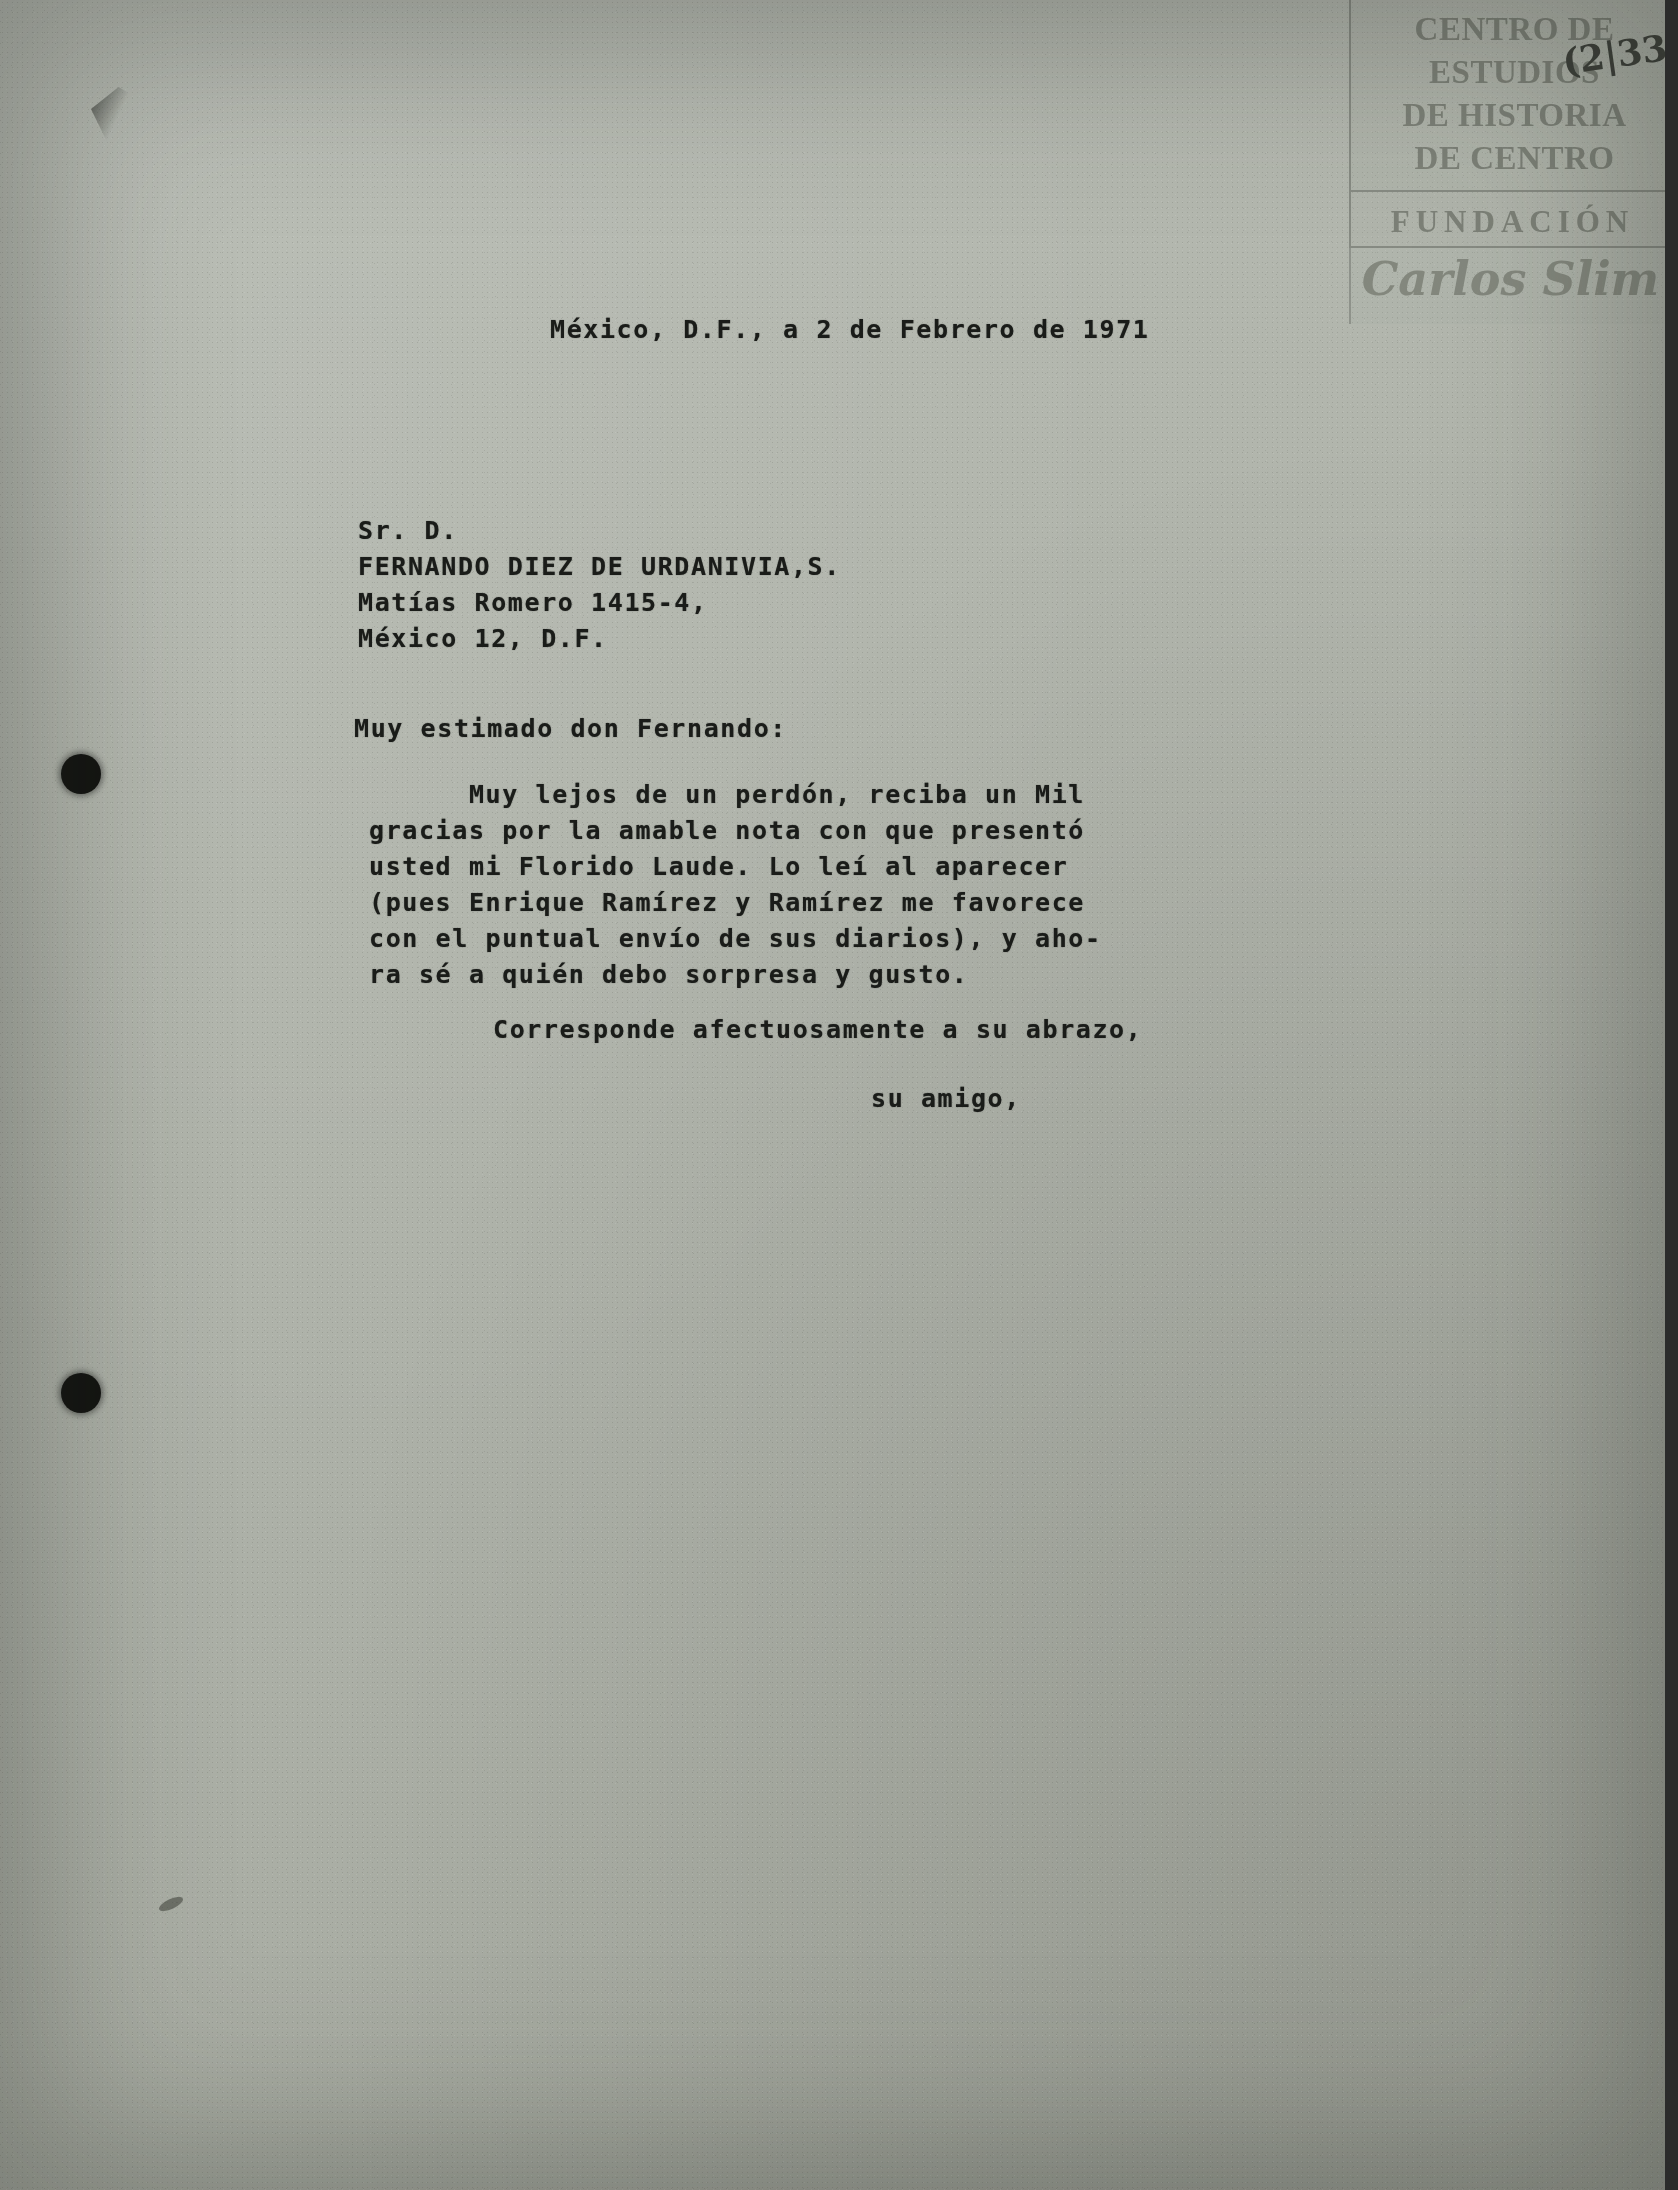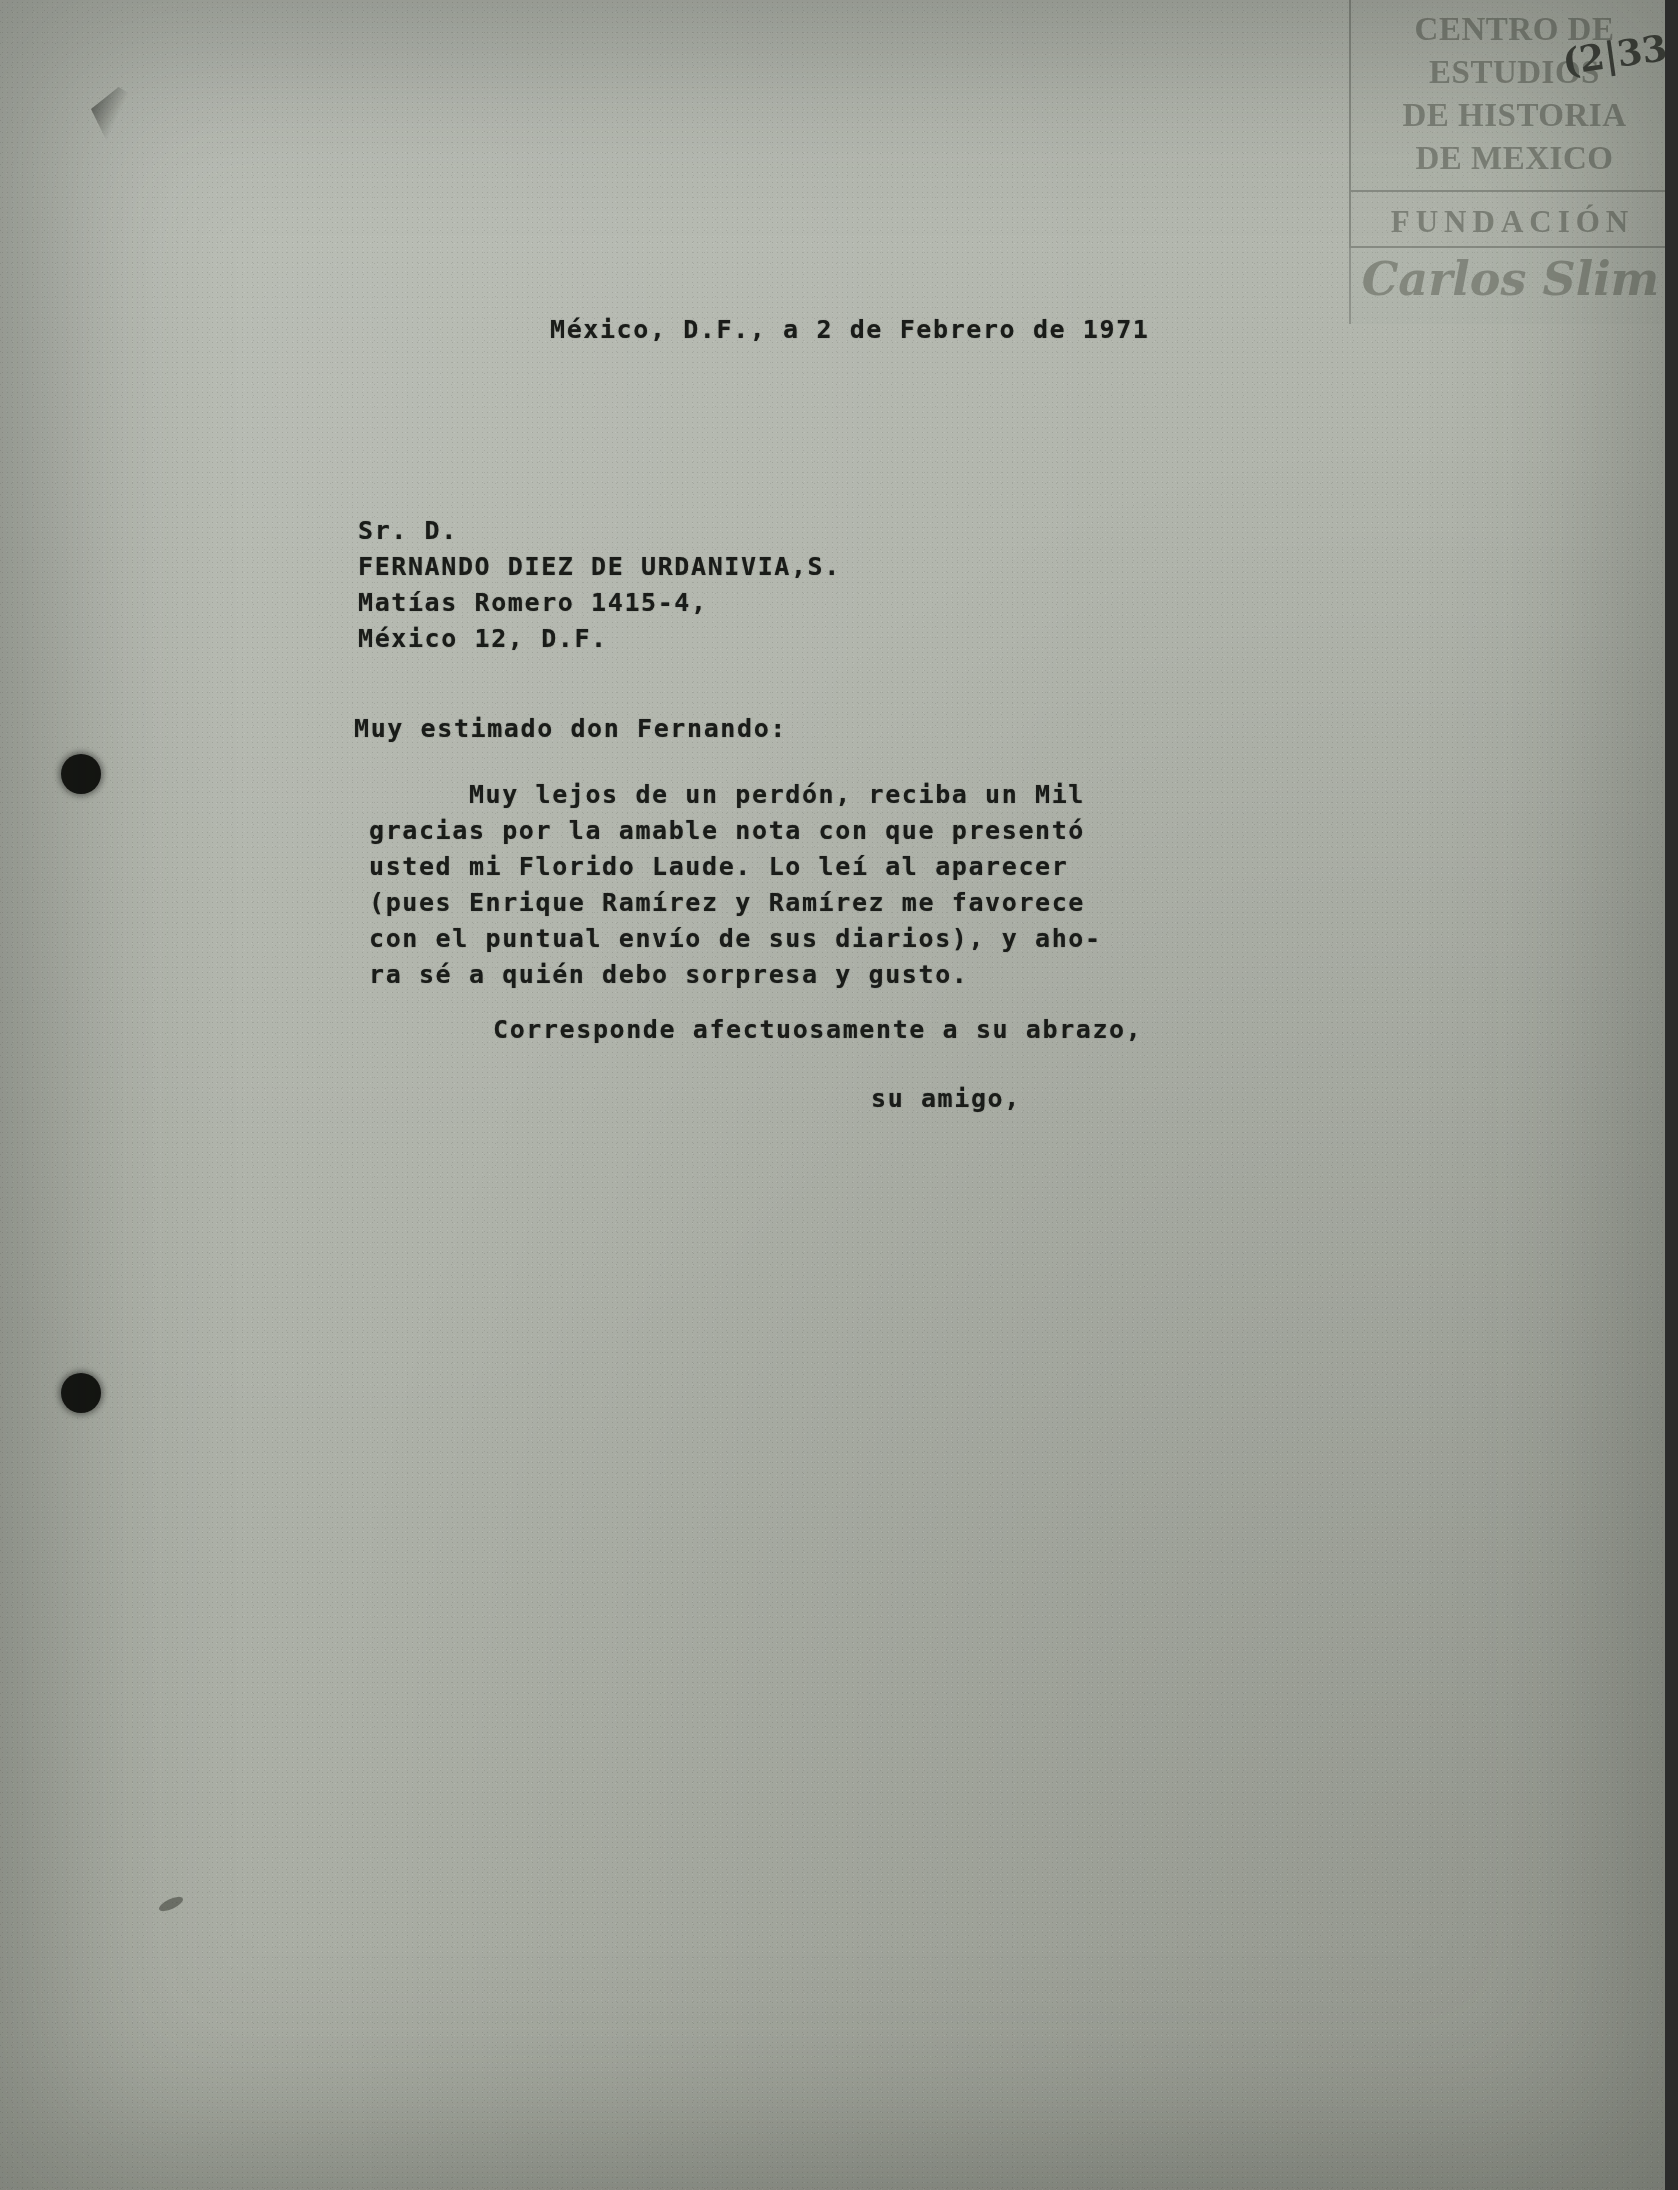--- a/index.html
+++ b/index.html
@@ -148,21 +148,21 @@
 
 <div id="page">
 
   <div id="grain"></div>
 
   <div id="stamp">
     <div class="stampbox">
       <div class="ln">CENTRO DE</div>
       <div class="ln">ESTUDIOS</div>
       <div class="ln">DE HISTORIA</div>
-      <div class="ln">DE MEXICO</div>
+      <div class="ln">DE CENTRO</div>
     </div>
     <div class="fund">FUNDACIÓN</div>
     <div class="sig">Carlos Slim</div>
   </div>
 
   <div id="folio">(2|33)</div>
 
   <div class="hole" id="hole-top"></div>
   <div class="hole" id="hole-bot"></div>
 

